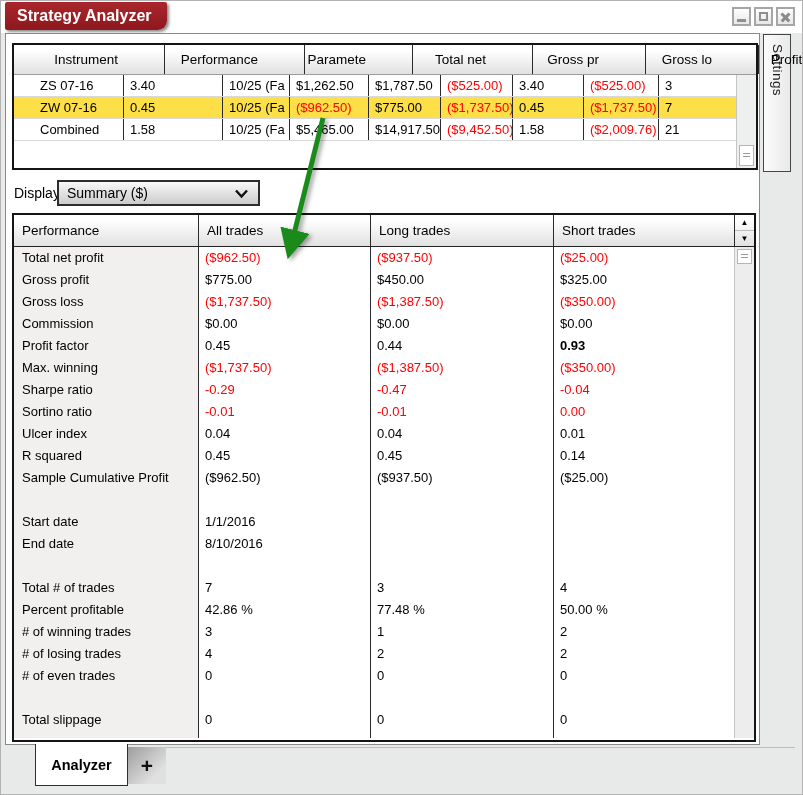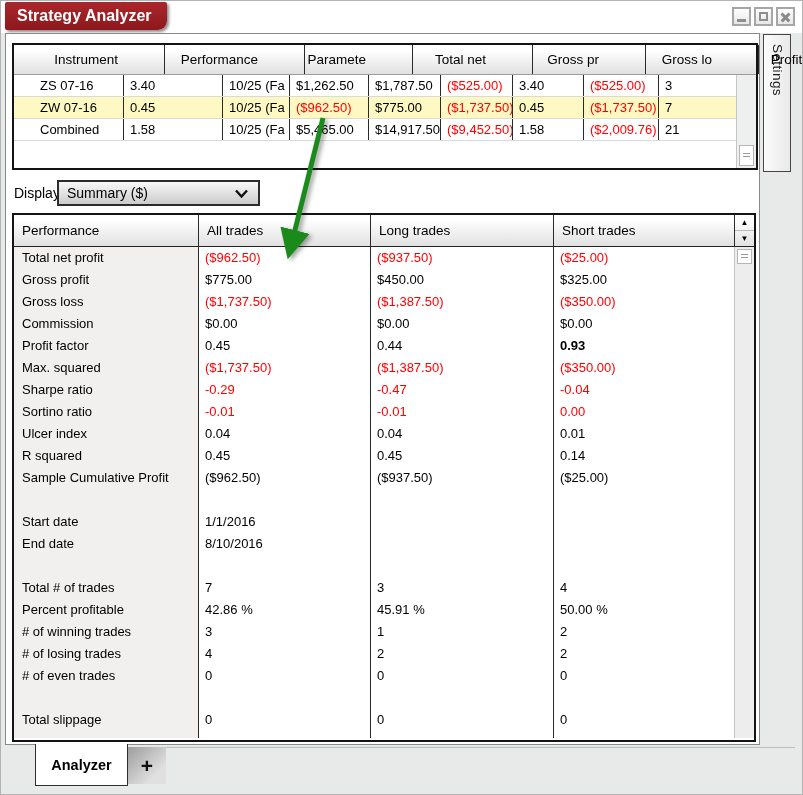--- a/index.html
+++ b/index.html
@@ -51,21 +51,21 @@
     flex-shrink:0; border-left:1px solid #2a2a2a;
     display:flex; align-items:center; justify-content:flex-end;
     padding-right:5px; font-size:13.5px; white-space:nowrap; overflow:hidden;
   }
   .thcell:first-child { border-left:none; }
   .scroll-arrows { width:20px; margin-left:auto; border-left:1px solid #2a2a2a; display:flex; flex-direction:column; }
   .sarrow { flex:1; display:flex; align-items:center; justify-content:center; font-size:8px; color:#000; }
   .sarrow + .sarrow { border-top:1px solid #bcbcbc; }
   .tbody { position:relative; height:93px; background:#fff; }
   .trow { display:flex; height:22px; border-bottom:1px solid #d9d9d9; background:#fff; }
-  .trow.selected { background:#fef9c3; }
+  .trow.selected { background:#fde047; }
   .tcell {
     flex-shrink:0; border-left:1px solid #2a2a2a;
     padding-left:6px; font-size:13px; line-height:21px; white-space:nowrap; overflow:hidden;
   }
   .tcell:first-child { border-left:none; padding-left:26px; }
   .neg { color:#ff0000; }
   .vtrack-top { position:absolute; right:0; top:0; width:20px; height:93px; background:#eef0f0; border-left:1px solid #c5c5c5; }
   .vthumb { position:absolute; left:2px; right:2px; background:#fff; border:1px solid #b5b5b5; padding-top:5px; }
   .vthumb .grip { height:1px; background:#9a9a9a; margin:2px 3px 0 3px; }
   .vthumb-bottom { bottom:2px; height:21px; }
@@ -244,21 +244,21 @@
         <div class="bcell" style="width: 183px;">$0.00</div>
         <div class="bcell" style="width: 181px;">$0.00</div>
       </div>
       <div class="brow">
         <div class="bcell rowlabel" style="width: 184px;">Profit factor</div>
         <div class="bcell" style="width: 172px;">0.45</div>
         <div class="bcell" style="width: 183px;">0.44</div>
         <div class="bcell" style="width: 181px; font-weight: bold;">0.93</div>
       </div>
       <div class="brow">
-        <div class="bcell rowlabel" style="width: 184px;">Max. squared</div>
+        <div class="bcell rowlabel" style="width: 184px;">Max. winning</div>
         <div class="bcell neg" style="width: 172px;">($1,737.50)</div>
         <div class="bcell neg" style="width: 183px;">($1,387.50)</div>
         <div class="bcell neg" style="width: 181px;">($350.00)</div>
       </div>
       <div class="brow">
         <div class="bcell rowlabel" style="width: 184px;">Sharpe ratio</div>
         <div class="bcell neg" style="width: 172px;">-0.29</div>
         <div class="bcell neg" style="width: 183px;">-0.47</div>
         <div class="bcell neg" style="width: 181px;">-0.04</div>
       </div>
@@ -312,21 +312,21 @@
       </div>
       <div class="brow">
         <div class="bcell rowlabel" style="width: 184px;">Total # of trades</div>
         <div class="bcell" style="width: 172px;">7</div>
         <div class="bcell" style="width: 183px;">3</div>
         <div class="bcell" style="width: 181px;">4</div>
       </div>
       <div class="brow">
         <div class="bcell rowlabel" style="width: 184px;">Percent profitable</div>
         <div class="bcell" style="width: 172px;">42.86 %</div>
-        <div class="bcell" style="width: 183px;">45.91 %</div>
+        <div class="bcell" style="width: 183px;">77.48 %</div>
         <div class="bcell" style="width: 181px;">50.00 %</div>
       </div>
       <div class="brow">
         <div class="bcell rowlabel" style="width: 184px;"># of winning trades</div>
         <div class="bcell" style="width: 172px;">3</div>
         <div class="bcell" style="width: 183px;">1</div>
         <div class="bcell" style="width: 181px;">2</div>
       </div>
       <div class="brow">
         <div class="bcell rowlabel" style="width: 184px;"># of losing trades</div>

